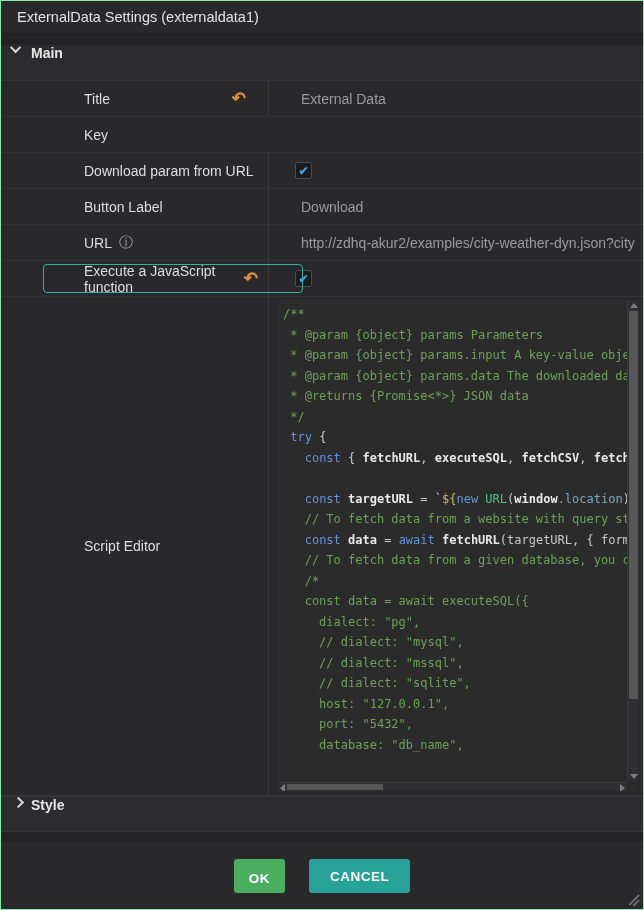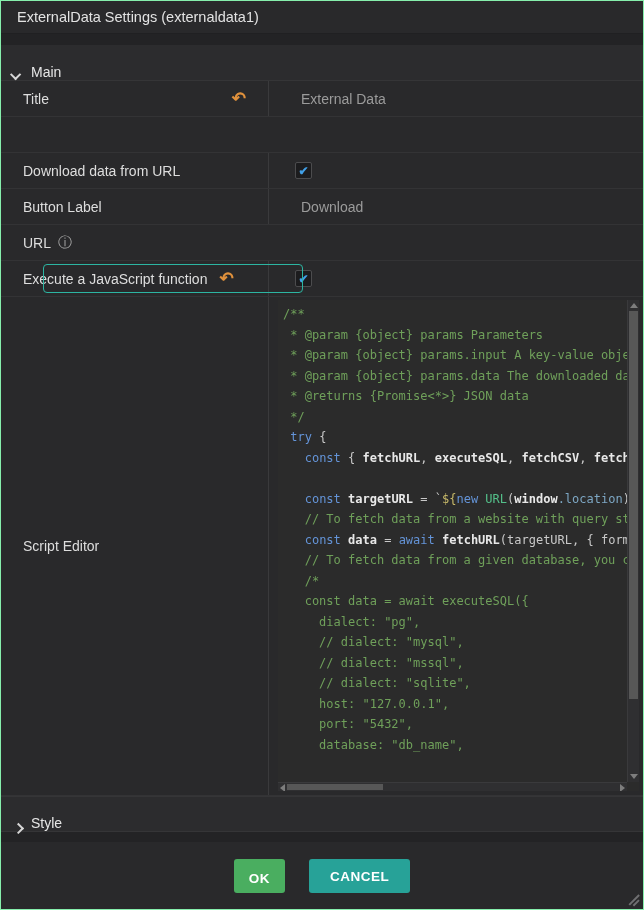--- a/index.html
+++ b/index.html
@@ -12,40 +12,41 @@
     border:1px solid #86efac;
   }
 
   .titlebar {
     height:32px; line-height:32px; padding-left:16px;
     font-size:14.5px; color:#e2e2e2; background:#29292b;
   }
   .gap-strip { height:12px; background:#232325; border-top:1px solid #202022; }
 
   .section-head {
-    height:36px; display:flex; align-items:flex-end; gap:10px;
+    height:36px; display:flex; align-items:flex-start; gap:10px;
     padding-left:12px; background:#2c2c2e;
     border-bottom:1px solid #353537; font-size:14px; color:#e6e6e6;
     cursor:pointer;
+    font-weight:bold;
   }
   .section-head.style-head { border-top:1px solid #353537; }
 
   .chev { width:8px; height:8px; border-left:2px solid #d8d8d8; border-bottom:2px solid #d8d8d8; display:inline-block; }
   .chev.down  { transform:rotate(-45deg) translateY(-2px); }
   .chev.right { transform:rotate(-135deg) translateX(-2px); }
 
   .row {
     display:grid; grid-template-columns:267px 1fr;
     height:36px; border-bottom:1px solid #333335; position:relative;
     background:#29292b;
   }
   .row.tall { height:499px; }
   .label-cell {
-    display:flex; align-items:center; padding-left:22px; padding-right:10px;
-    font-size:14px; color:#dedede;
+    display:flex; align-items:center; padding-left:55px; padding-right:10px;
+    font-size:14px; color:#dedede;margin-left:28px;
   }
   .row.tall .label-cell { align-items:center; }
   .value-cell {
     display:flex; align-items:center; padding-left:32px;
     border-left:1px solid #3a3a3c; font-size:14px; color:#9b9b9b;
     overflow:hidden; white-space:nowrap;
   }
   .row.tall .value-cell { padding:0; align-items:stretch; }
 
   .undo-icon { color:#e0913c; font-size:17px; line-height:1; font-weight:bold; }
@@ -141,45 +142,49 @@
 
   <div class="row">
     <div class="label-cell">
       <span>Title</span>
       <span class="undo-icon undo-right">↶</span>
     </div>
     <div class="value-cell">External Data</div>
   </div>
 
   <div class="row">
-  </div>
-
-  <div class="row">
-    <div class="label-cell">
-      <span>Download data from URL</span>
+    <div class="label-cell">
+      <span>Key</span>
+    </div>
+  </div>
+
+  <div class="row">
+    <div class="label-cell">
+      <span>Download param from URL</span>
     </div>
     <div class="value-cell">
       <span class="checkbox">
         <span class="check">✔</span>
       </span>
     </div>
   </div>
 
   <div class="row">
     <div class="label-cell">
       <span>Button Label</span>
     </div>
     <div class="value-cell">Download</div>
   </div>
 
   <div class="row">
     <div class="label-cell">
       <span>URL</span>
       <span class="info-icon">ⓘ</span>
     </div>
+    <div class="value-cell">http://zdhq-akur2/examples/city-weather-dyn.json?city</div>
   </div>
 
   <div class="row">
     <div class="label-cell">
       <span>Execute a JavaScript function</span>
       <span class="undo-icon undo-inline">↶</span>
     </div>
     <div class="value-cell">
       <span class="checkbox">
         <span class="check">✔</span>

